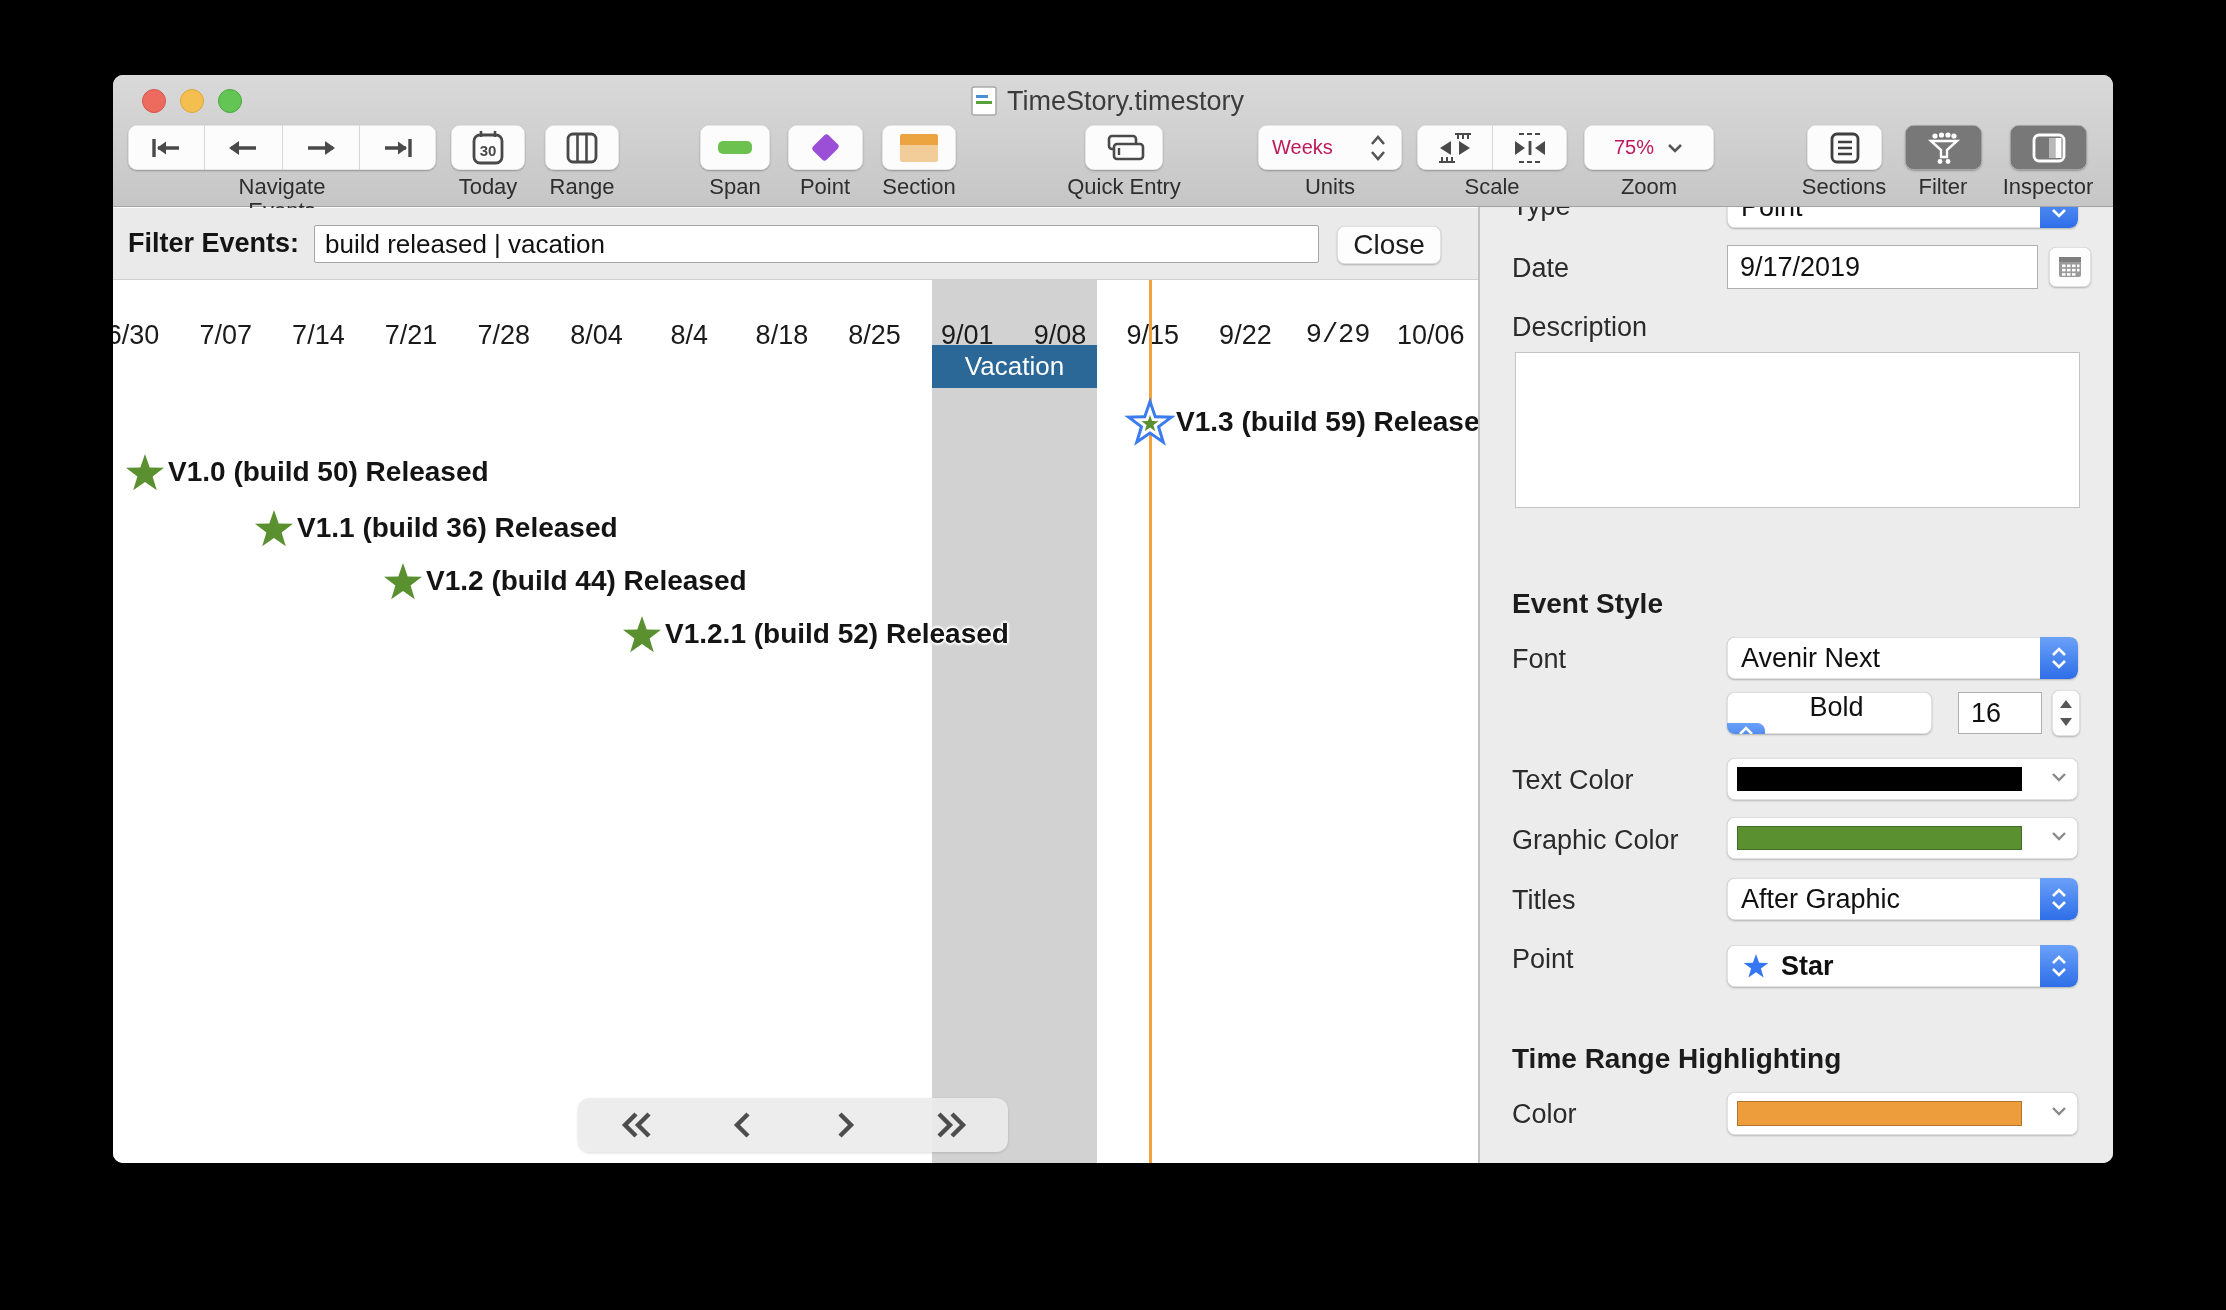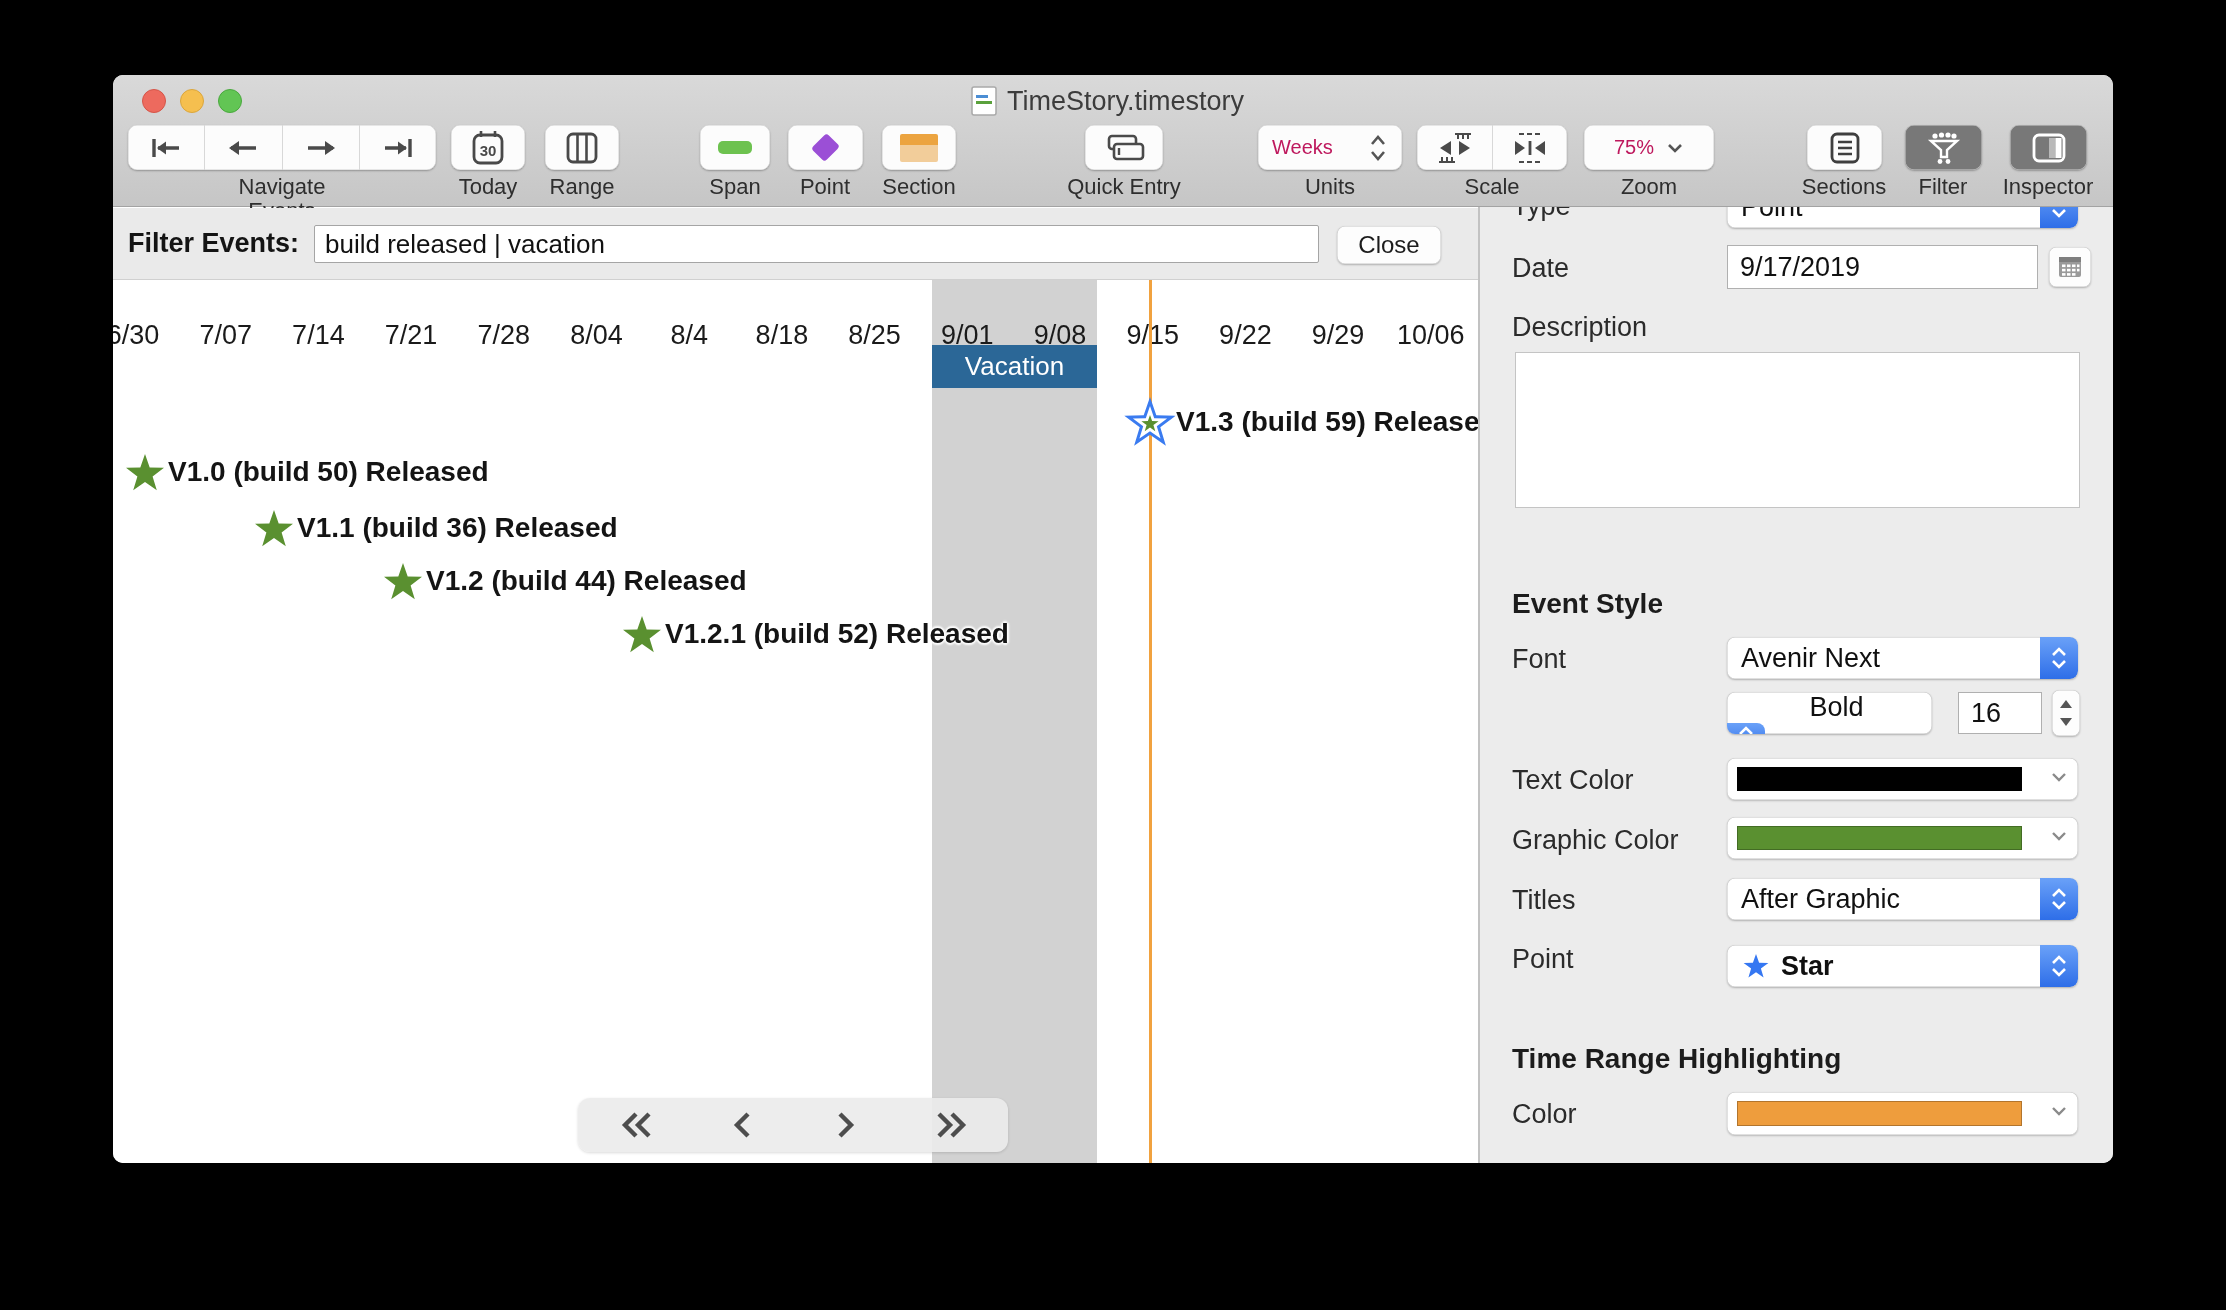--- a/index.html
+++ b/index.html
@@ -28,21 +28,21 @@
   .poptext{font-size:20px;color:#be185d;}
   
   .filterbar{position:absolute;left:0;top:133px;width:1366px;height:72px;background:#eaeaea;
              border-bottom:1px solid #d0d0d0;box-sizing:border-box;}
   .filterlabel{position:absolute;left:15px;top:20px;font-size:27px;font-weight:bold;color:#141414;}
   .filterinput{position:absolute;left:201px;top:17px;width:1005px;height:38px;box-sizing:border-box;
                border:1px solid #a5a5a5;border-radius:2px;background:#fff;font-size:26px;color:#111;
                padding:0 10px;font-family:"Liberation Sans",sans-serif;outline:none;}
   .closebtn{position:absolute;left:1224px;top:18px;width:104px;height:38px;background:#fdfdfd;border-radius:8px;
             box-shadow:0 1px 2px rgba(0,0,0,.25), inset 0 0 0 0.5px #c5c5c5;
-            font-size:24px;color:#1c1c1c;display:flex;align-items:center;justify-content:center;}
+            font-size:28px;color:#1c1c1c;display:flex;align-items:center;justify-content:center;}
   
   .timeline{position:absolute;left:0;top:205px;width:1366px;height:883px;background:#fff;overflow:hidden;border-radius:6px;}
   .graycol{position:absolute;left:819px;top:0;width:165px;height:883px;background:#d2d2d2;}
   .datelabel{position:absolute;top:40px;transform:translateX(-50%);font-size:27px;color:#1a1a1a;white-space:nowrap;}
   .banner{position:absolute;left:819px;top:65px;width:165px;height:43px;display:flex;align-items:center;
           justify-content:center;color:#fff;font-size:26px;}
   .todayline{position:absolute;left:1036px;top:0;width:3px;height:883px;}
   .event{position:absolute;display:flex;align-items:center;}
   .event .elabel{font-size:28px;font-weight:bold;color:#141414;white-space:nowrap;
                  text-shadow:-2px 0 2px #fff,2px 0 2px #fff,0 -2px 2px #fff,0 2px 2px #fff;}
@@ -262,21 +262,21 @@
           <span class="datelabel" style="left: 298.1px;">7/21</span>
           <span class="datelabel" style="left: 390.8px;">7/28</span>
           <span class="datelabel" style="left: 483.5px;">8/04</span>
           <span class="datelabel" style="left: 576.2px;">8/4</span>
           <span class="datelabel" style="left: 668.9px;">8/18</span>
           <span class="datelabel" style="left: 761.6px;">8/25</span>
           <span class="datelabel" style="left: 854.3px;">9/01</span>
           <span class="datelabel" style="left: 947px;">9/08</span>
           <span class="datelabel" style="left: 1039.7px;">9/15</span>
           <span class="datelabel" style="left: 1132.4px;">9/22</span>
-          <span class="datelabel" style="left: 1225.1px;">9/29</span>
+          <span class="datelabel" style="left: 1225.1px; font-family: Liberation Mono, monospace;">9/29</span>
           <span class="datelabel" style="left: 1317.8px;">10/06</span>
         </div>
       <div class="banner" id="banner" style="background: rgb(43, 103, 151);">Vacation</div>
       <div class="todayline" id="todayline" style="background: rgb(241, 162, 63);"></div>
       <div id="events-layer">
           <div class="event" style="left: 11px; top: 171px;">
             <svg width="42" height="42" viewBox="0 0 42 42">
               <path d="M21.0,3.0L25.7,16.5L40.0,16.8L28.6,25.5L32.8,39.2L21.0,31.0L9.2,39.2L13.4,25.5L2.0,16.8L16.3,16.5Z" fill="#5a9030"></path>
             </svg>
             <span class="elabel" style="margin-left: 2px;">V1.0 (build 50) Released</span>

